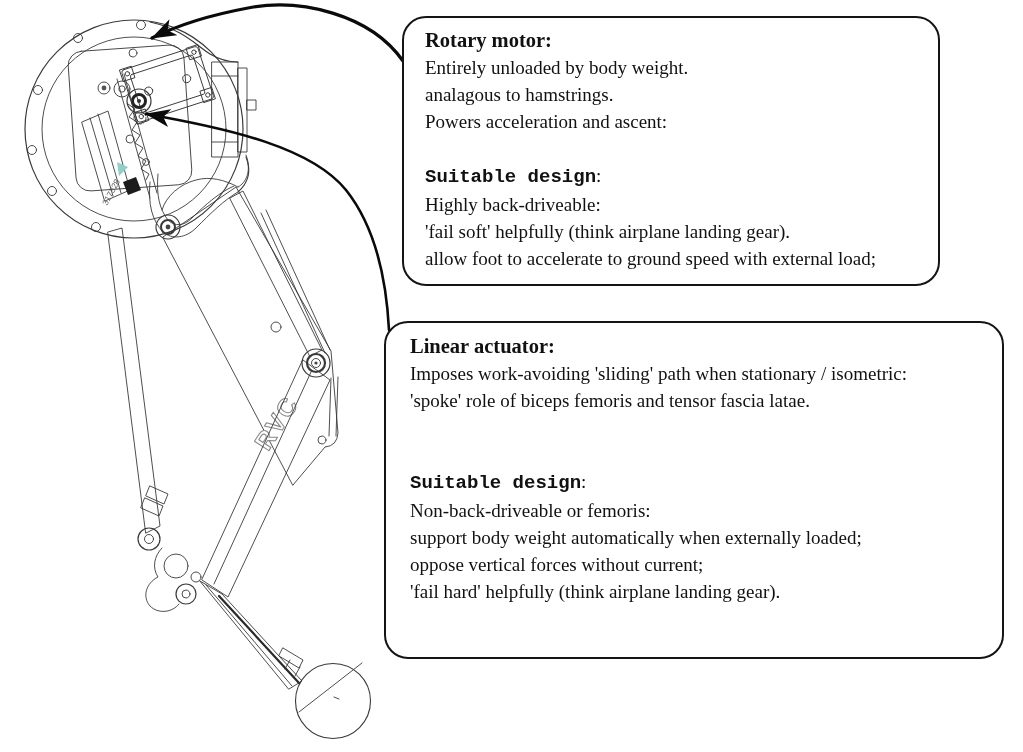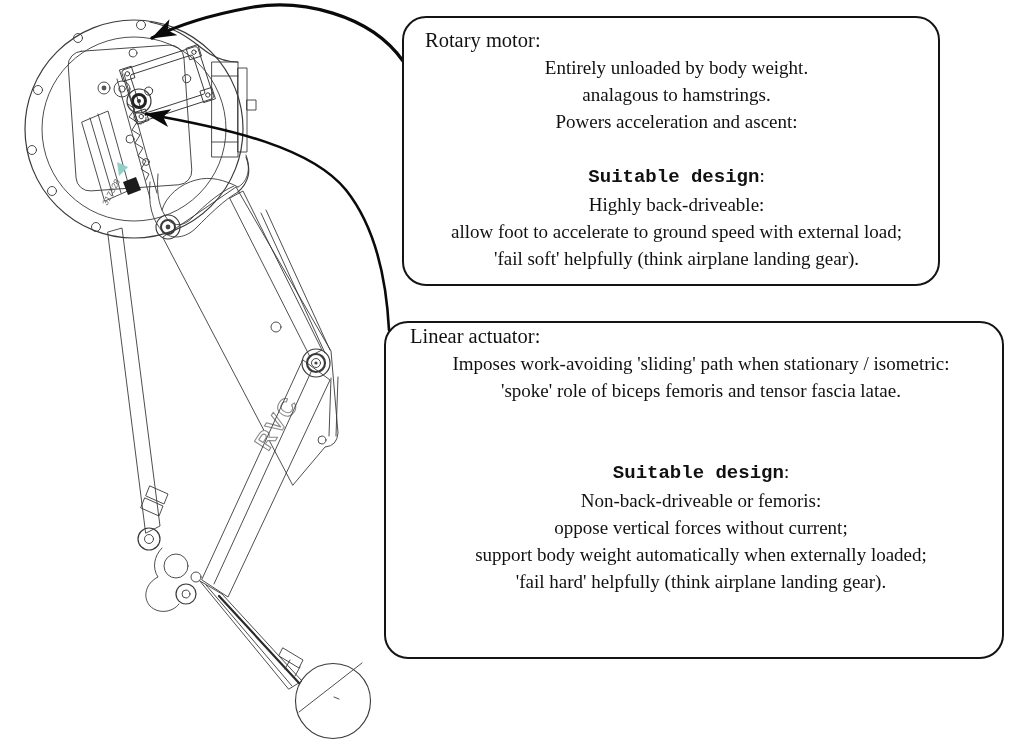--- a/index.html
+++ b/index.html
@@ -3,26 +3,26 @@
 <meta charset="utf-8">
 <style>
   html,body{margin:0;padding:0;background:#ffffff;}
   body{position:relative;width:1023px;height:752px;overflow:hidden;
        font-family:"Liberation Serif", serif;color:#111;}
   .stage{position:absolute;inset:0;}
   svg text{font-family:"Liberation Sans", sans-serif;}
   .callout{position:absolute;background:#fff;border:2.6px solid #141414;
            border-radius:24px;box-sizing:border-box;overflow:hidden;
            font-size:19px;line-height:27px;}
-  .callout .title{font-weight:normal;font-size:20.5px;}
-  .callout .line{white-space:nowrap;text-align:center;}
+  .callout .title{font-weight:bold;font-size:20.5px;}
+  .callout .line{white-space:nowrap;}
   .callout .line.blank{height:27px;}
   .callout .b{font-weight:bold;font-family:Liberation Mono, monospace;}
   #callout-rotary{left:402px;top:16px;width:538px;height:270px;padding:9px 10px 9px 21px;}
-  #callout-linear{left:384px;top:321px;width:620px;height:338px;padding:0 10px 6px 24px;}
+  #callout-linear{left:384px;top:321px;width:620px;height:338px;padding:10px 10px 6px 24px;}
 </style>
 </head>
 <body>
 
 <div class="stage">
 
 <svg width="1023" height="752" viewBox="0 0 1023 752" fill="none" stroke="#3a3a3a" stroke-width="0.9" stroke-linejoin="round" stroke-linecap="round">
   <defs>
     <marker id="ah" markerUnits="userSpaceOnUse" markerWidth="26" markerHeight="18" refX="24" refY="9" orient="auto">
       <path d="M0,0 L25,9 L0,18 L6.5,9 Z" fill="#0a0a0a" stroke="none"></path>
@@ -167,31 +167,31 @@
 
 
 <div class="callout" id="callout-rotary">
   <div class="title">Rotary motor:</div>
 <div class="line"><span>Entirely unloaded by body weight.</span></div>
       <div class="line"><span>analagous to hamstrings.</span></div>
       <div class="line"><span>Powers acceleration and ascent:</span></div>
       <div class="line blank"></div>
       <div class="line"><span class="b">Suitable design</span><span>:</span></div>
       <div class="line"><span>Highly back-driveable:</span></div>
+      <div class="line"><span>'fail soft' helpfully (think airplane landing gear).</span></div>
       <div class="line"><span>allow foot to accelerate to ground speed with external load;</span></div>
-      <div class="line"><span>'fail soft' helpfully (think airplane landing gear).</span></div>
     </div>
 
 
 <div class="callout" id="callout-linear">
   <div class="title">Linear actuator:</div>
 <div class="line"><span>Imposes work-avoiding 'sliding' path when stationary / isometric:</span></div>
       <div class="line"><span>'spoke' role of biceps femoris and tensor fascia latae.</span></div>
       <div class="line blank"></div>
       <div class="line blank"></div>
       <div class="line"><span class="b">Suitable design</span><span>:</span></div>
       <div class="line"><span>Non-back-driveable or femoris:</span></div>
+      <div class="line"><span>support body weight automatically when externally loaded;</span></div>
       <div class="line"><span>oppose vertical forces without current;</span></div>
-      <div class="line"><span>support body weight automatically when externally loaded;</span></div>
       <div class="line"><span>'fail hard' helpfully (think airplane landing gear).</span></div>
     </div>
 
 </div>
 
 </body></html>

